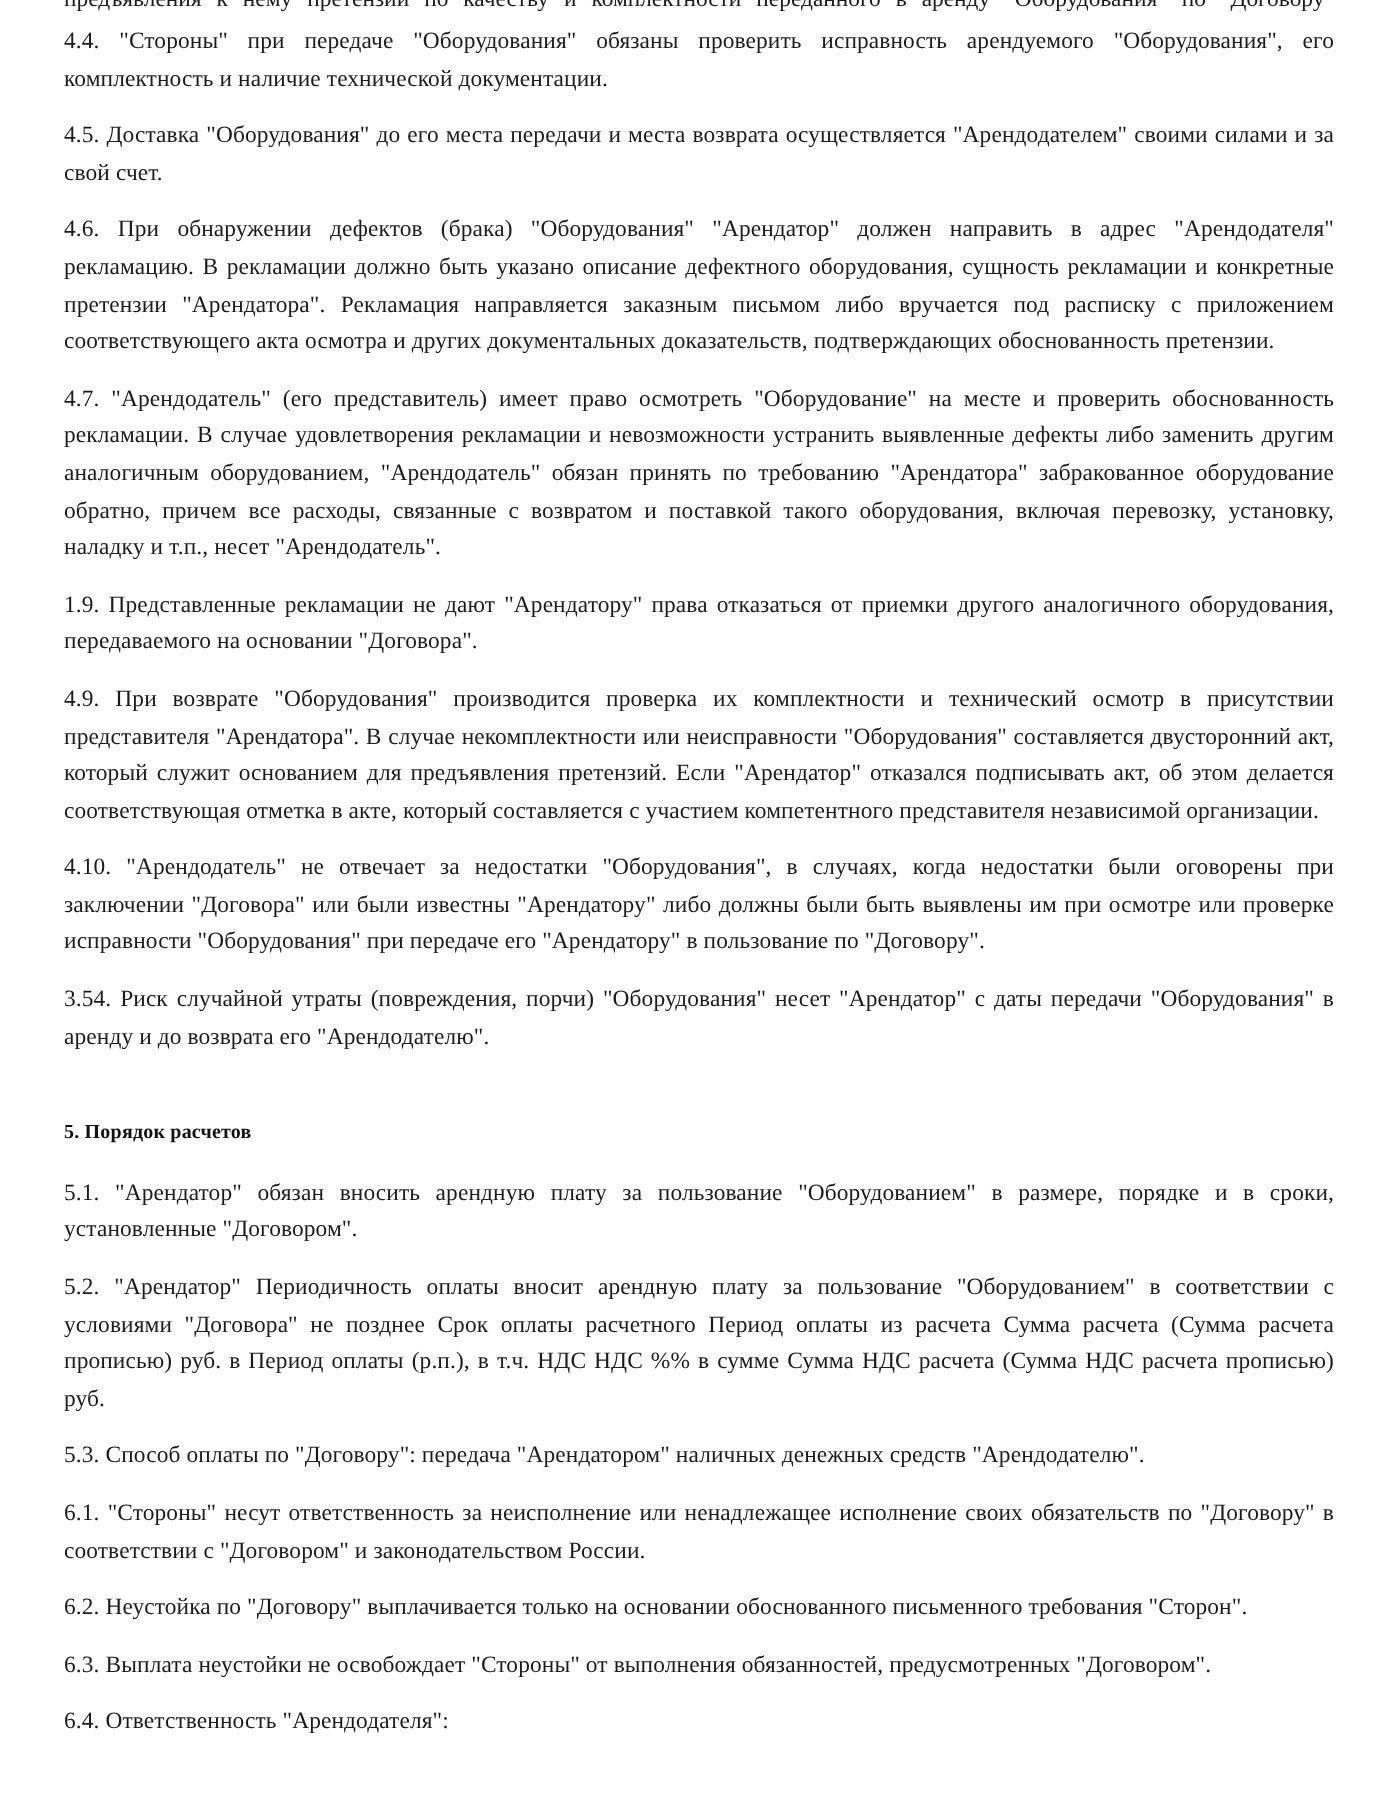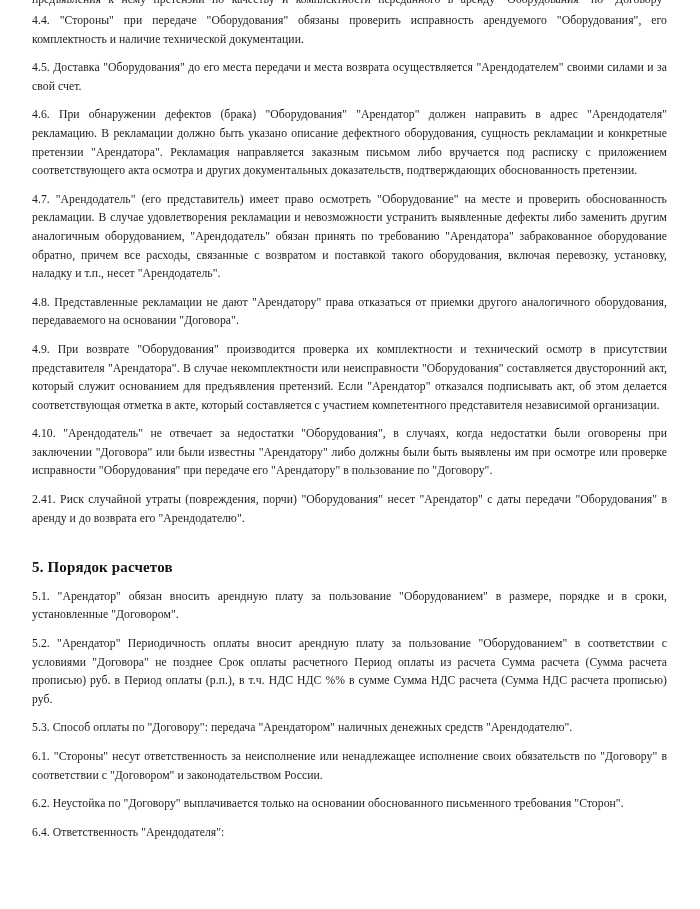--- a/index.html
+++ b/index.html
@@ -49,21 +49,21 @@
     margin: 0 0 10px 0;
     font-size: 11.7px;
     line-height: 18.6px;
     text-align: justify;
     text-justify: inter-word;
     color: #1b1b1b;
     letter-spacing: 0.005em;
   }
   h2.heading {
     margin: 19px 0 11px 0;
-    font-size: 15px;
+    font-size: 10px;
     line-height: 18.6px;
     font-weight: bold;
     color: #111111;
     letter-spacing: 0.01em;
   }
   h2.heading.first-heading {
     margin-top: 30px;
   }
 </style>
 </head>
@@ -74,30 +74,31 @@
   <div class="clipped-top">
     <p>предъявления к нему претензий по качеству и комплектности переданного в аренду "Оборудования" по "Договору"</p>
   </div>
 
   <div class="doc-body">
 
     <p class="para">4.4. "Стороны" при передаче "Оборудования" обязаны проверить исправность арендуемого "Оборудования", его комплектность и наличие технической документации.</p>
     <p class="para">4.5. Доставка "Оборудования" до его места передачи и места возврата осуществляется "Арендодателем" своими силами и за свой счет.</p>
     <p class="para">4.6. При обнаружении дефектов (брака) "Оборудования" "Арендатор" должен направить в адрес "Арендодателя" рекламацию. В рекламации должно быть указано описание дефектного оборудования, сущность рекламации и конкретные претензии "Арендатора". Рекламация направляется заказным письмом либо вручается под расписку с приложением соответствующего акта осмотра и других документальных доказательств, подтверждающих обоснованность претензии.</p>
     <p class="para">4.7. "Арендодатель" (его представитель) имеет право осмотреть "Оборудование" на месте и проверить обоснованность рекламации. В случае удовлетворения рекламации и невозможности устранить выявленные дефекты либо заменить другим аналогичным оборудованием, "Арендодатель" обязан принять по требованию "Арендатора" забракованное оборудование обратно, причем все расходы, связанные с возвратом и поставкой такого оборудования, включая перевозку, установку, наладку и т.п., несет "Арендодатель".</p>
-    <p class="para">4.8. Представленные рекламации не дают "Арендатору" права отказаться от приемки другого аналогичного оборудования, передаваемого на основании "Договора".</p>
+    <p class="para">1.9. Представленные рекламации не дают "Арендатору" права отказаться от приемки другого аналогичного оборудования, передаваемого на основании "Договора".</p>
     <p class="para">4.9. При возврате "Оборудования" производится проверка их комплектности и технический осмотр в присутствии представителя "Арендатора". В случае некомплектности или неисправности "Оборудования" составляется двусторонний акт, который служит основанием для предъявления претензий. Если "Арендатор" отказался подписывать акт, об этом делается соответствующая отметка в акте, который составляется с участием компетентного представителя независимой организации.</p>
     <p class="para">4.10. "Арендодатель" не отвечает за недостатки "Оборудования", в случаях, когда недостатки были оговорены при заключении "Договора" или были известны "Арендатору" либо должны были быть выявлены им при осмотре или проверке исправности "Оборудования" при передаче его "Арендатору" в пользование по "Договору".</p>
-    <p class="para">2.41. Риск случайной утраты (повреждения, порчи) "Оборудования" несет "Арендатор" с даты передачи "Оборудования" в аренду и до возврата его "Арендодателю".</p>
+    <p class="para">3.54. Риск случайной утраты (повреждения, порчи) "Оборудования" несет "Арендатор" с даты передачи "Оборудования" в аренду и до возврата его "Арендодателю".</p>
 
     <h2 class="heading first-heading">5. Порядок расчетов</h2>
 
     <p class="para">5.1. "Арендатор" обязан вносить арендную плату за пользование "Оборудованием" в размере, порядке и в сроки, установленные "Договором".</p>
     <p class="para">5.2. "Арендатор" Периодичность оплаты вносит арендную плату за пользование "Оборудованием" в соответствии с условиями "Договора" не позднее Срок оплаты расчетного Период оплаты из расчета Сумма расчета (Сумма расчета прописью) руб. в Период оплаты (р.п.), в т.ч. НДС НДС %% в сумме Сумма НДС расчета (Сумма НДС расчета прописью) руб.</p>
     <p class="para">5.3. Способ оплаты по "Договору": передача "Арендатором" наличных денежных средств "Арендодателю".</p>
 
 
     <p class="para">6.1. "Стороны" несут ответственность за неисполнение или ненадлежащее исполнение своих обязательств по "Договору" в соответствии с "Договором" и законодательством России.</p>
     <p class="para">6.2. Неустойка по "Договору" выплачивается только на основании обоснованного письменного требования "Сторон".</p>
+    <p class="para">6.3. Выплата неустойки не освобождает "Стороны" от выполнения обязанностей, предусмотренных "Договором".</p>
     <p class="para">6.4. Ответственность "Арендодателя":</p>
 
   </div>
 </div>
 
 </body></html>

